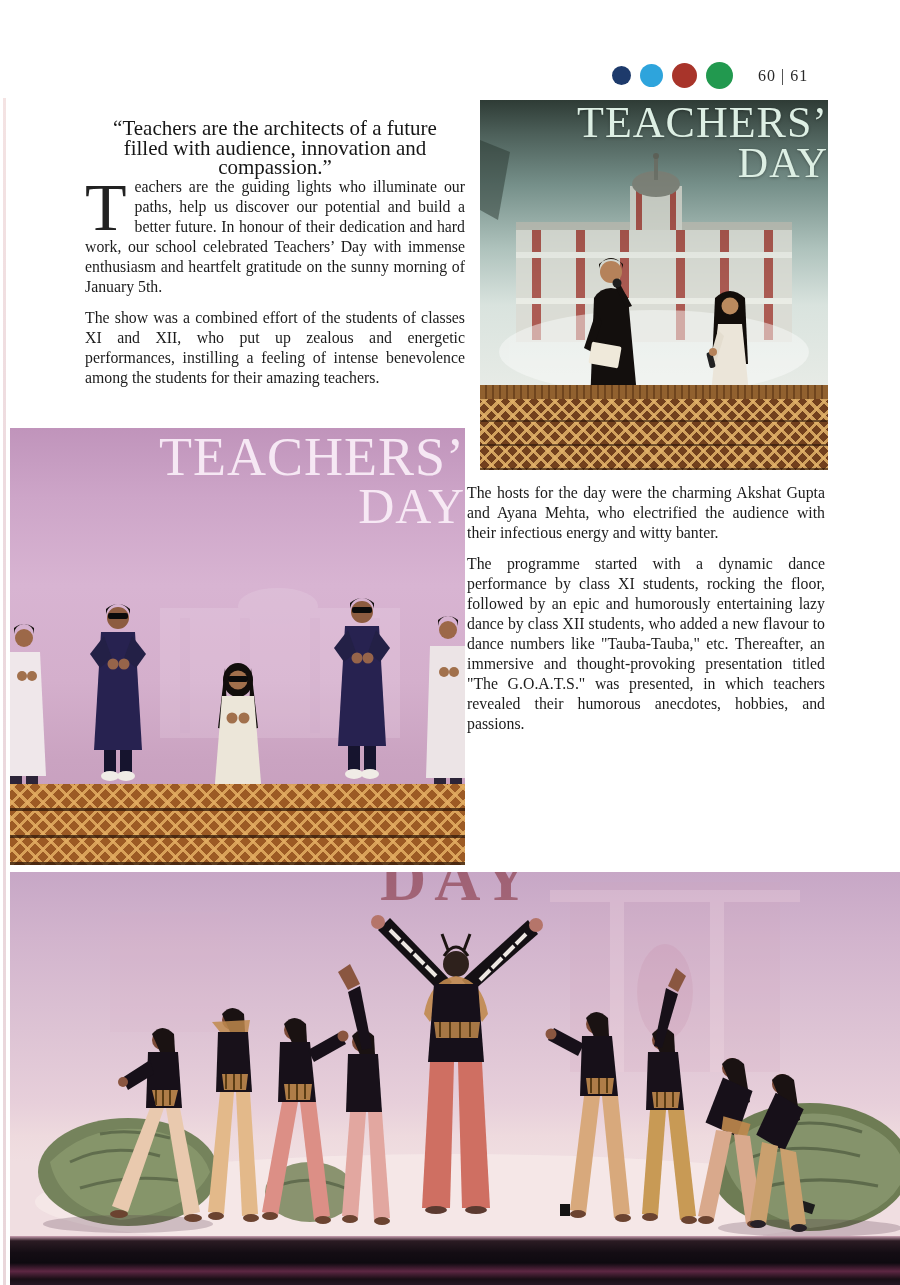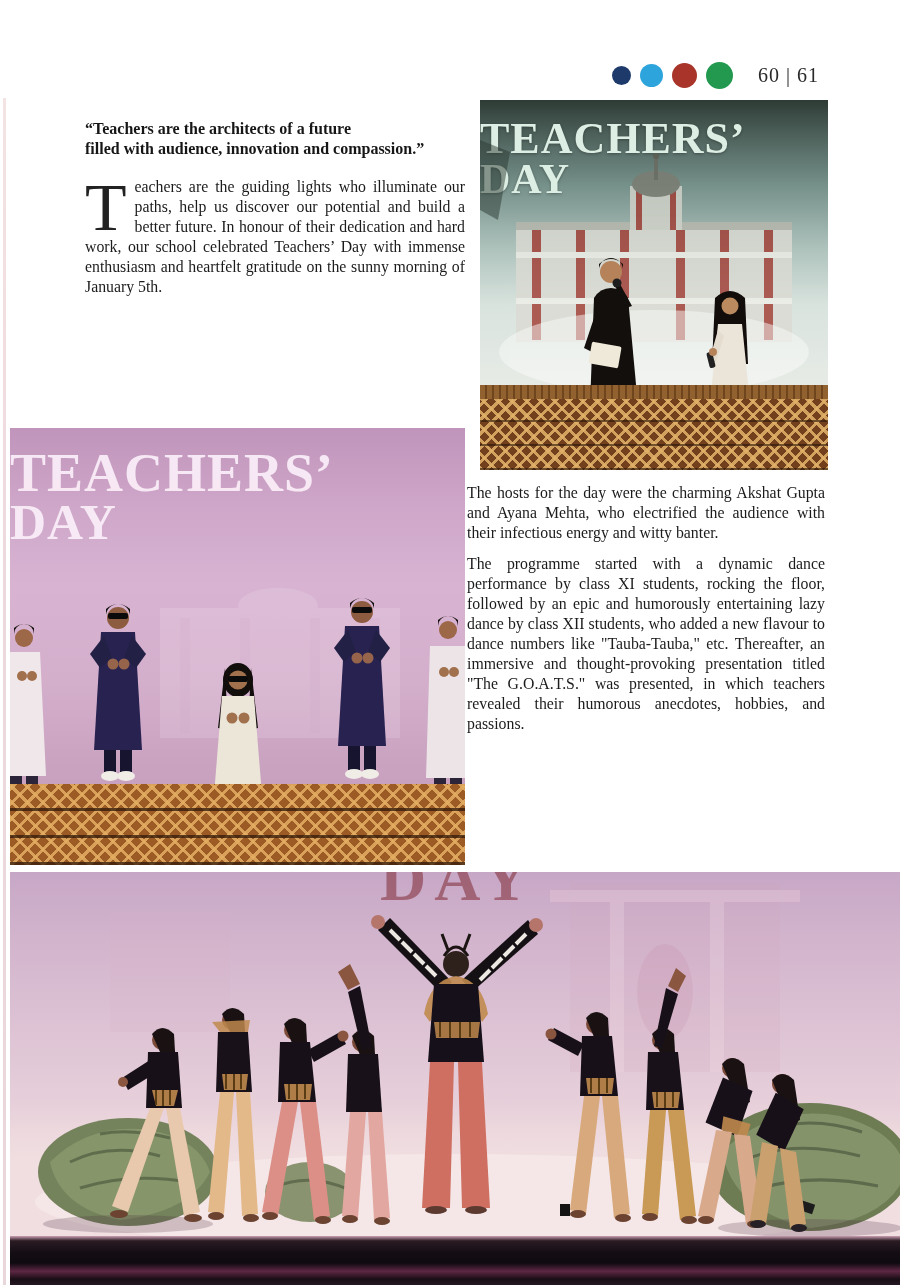--- a/index.html
+++ b/index.html
@@ -8,34 +8,34 @@
   .edge-line{position:absolute;left:3px;top:98px;width:3px;height:1187px;
         background:linear-gradient(180deg,#f4e3e3 0%,#ecd9de 40%,#e9d6da 100%);}
 
   
   .pagination{position:absolute;top:62px;left:612px;display:flex;align-items:center;}
   .dot{border-radius:50%;margin-right:9px;}
   .dot-1{width:19px;height:19px;}
   .dot-2{width:23px;height:23px;}
   .dot-3{width:25px;height:25px;}
   .dot-4{width:27px;height:27px;}
-  .page-numbers{margin-left:16px;font-size:20px;color:#2a2a2a;letter-spacing:1px;}
-
-  
-  .quote{position:absolute;left:85px;top:119px;width:380px;
-         font-weight:bold;font-size:16px;line-height:19.5px;color:#161616;}
+  .page-numbers{margin-left:16px;font-size:16px;color:#2a2a2a;letter-spacing:1px;}
+
+  
+  .quote{position:absolute;left:85px;top:119px;width:380px;text-align:center;
+         font-weight:normal;font-size:21px;line-height:19.5px;color:#161616;}
   .left-col{position:absolute;left:85px;top:177px;width:380px;}
   .right-col{position:absolute;left:467px;top:483px;width:358px;}
   .body-p{margin:0 0 11px 0;text-align:justify;font-size:15.8px;line-height:20px;color:#1b1b1b;}
   .dropcap{float:left;font-size:68px;line-height:55px;padding:3px 8px 0 0;color:#222;}
 
   
   .photo{position:absolute;overflow:hidden;}
-  .screen-title{position:absolute;width:100%;text-align:left;font-weight:bold;
-                font-family:"Liberation Serif",serif;margin-top:16px;}
+  .screen-title{position:absolute;width:100%;text-align:right;font-weight:normal;
+                font-family:"Liberation Serif",serif;}
 
   
   .photo-hosts{left:480px;top:100px;width:348px;height:370px;}
   .hosts-screen{position:absolute;left:0;right:0;top:0;height:285px;
     background:linear-gradient(180deg,#2e3b35 0%,#4d605a 12%,#76908a 30%,#aec2bc 52%,#d9e3de 72%,#e7ebe6 100%);}
   .hosts-title{top:2px;color:#ddefe4;font-size:44px;line-height:0.95;letter-spacing:1px;
     text-shadow:0 1px 3px rgba(0,0,0,.3);}
   .hosts-title .line2{font-size:42px;display:block;}
   .hosts-band{position:absolute;left:0;right:0;top:285px;height:14px;
     background:repeating-linear-gradient(90deg,#91612f 0 5px,#6f451e 5px 7px);}
@@ -84,20 +84,21 @@
     <span class="page-numbers">60 | 61</span>
   </div>
 
   <div class="quote">
     <span>“Teachers are the architects of a future</span><br>
     <span>filled with audience, innovation and compassion.”</span>
   </div>
 
   <div class="left-col">
     <p class="body-p"><span class="dropcap">T</span><span>eachers are the guiding lights who illuminate our paths, help us discover our potential and build a better future. In honour of their dedication and hard work, our school celebrated Teachers’ Day with immense enthusiasm and heartfelt gratitude on the sunny morning of January 5th.</span></p>
+    <p class="body-p">The show was a combined effort of the students of classes XI and XII, who put up zealous and energetic performances, instilling a feeling of intense benevolence among the students for their amazing teachers.</p>
   </div>
 
   <div class="right-col">
     <p class="body-p">The hosts for the day were the charming Akshat Gupta and Ayana Mehta, who electrified the audience with their infectious energy and witty banter.</p>
     <p class="body-p">The programme started with a dynamic dance performance by class XI students, rocking the floor, followed by an epic and humorously entertaining lazy dance by class XII students, who added a new flavour to dance numbers like "Tauba-Tauba," etc. Thereafter, an immersive and thought-provoking presentation titled "The G.O.A.T.S." was presented, in which teachers revealed their humorous anecdotes, hobbies, and passions.</p>
   </div>
 
   <div class="photo photo-hosts">
     <div class="hosts-screen"></div>
     <div class="screen-title hosts-title">

